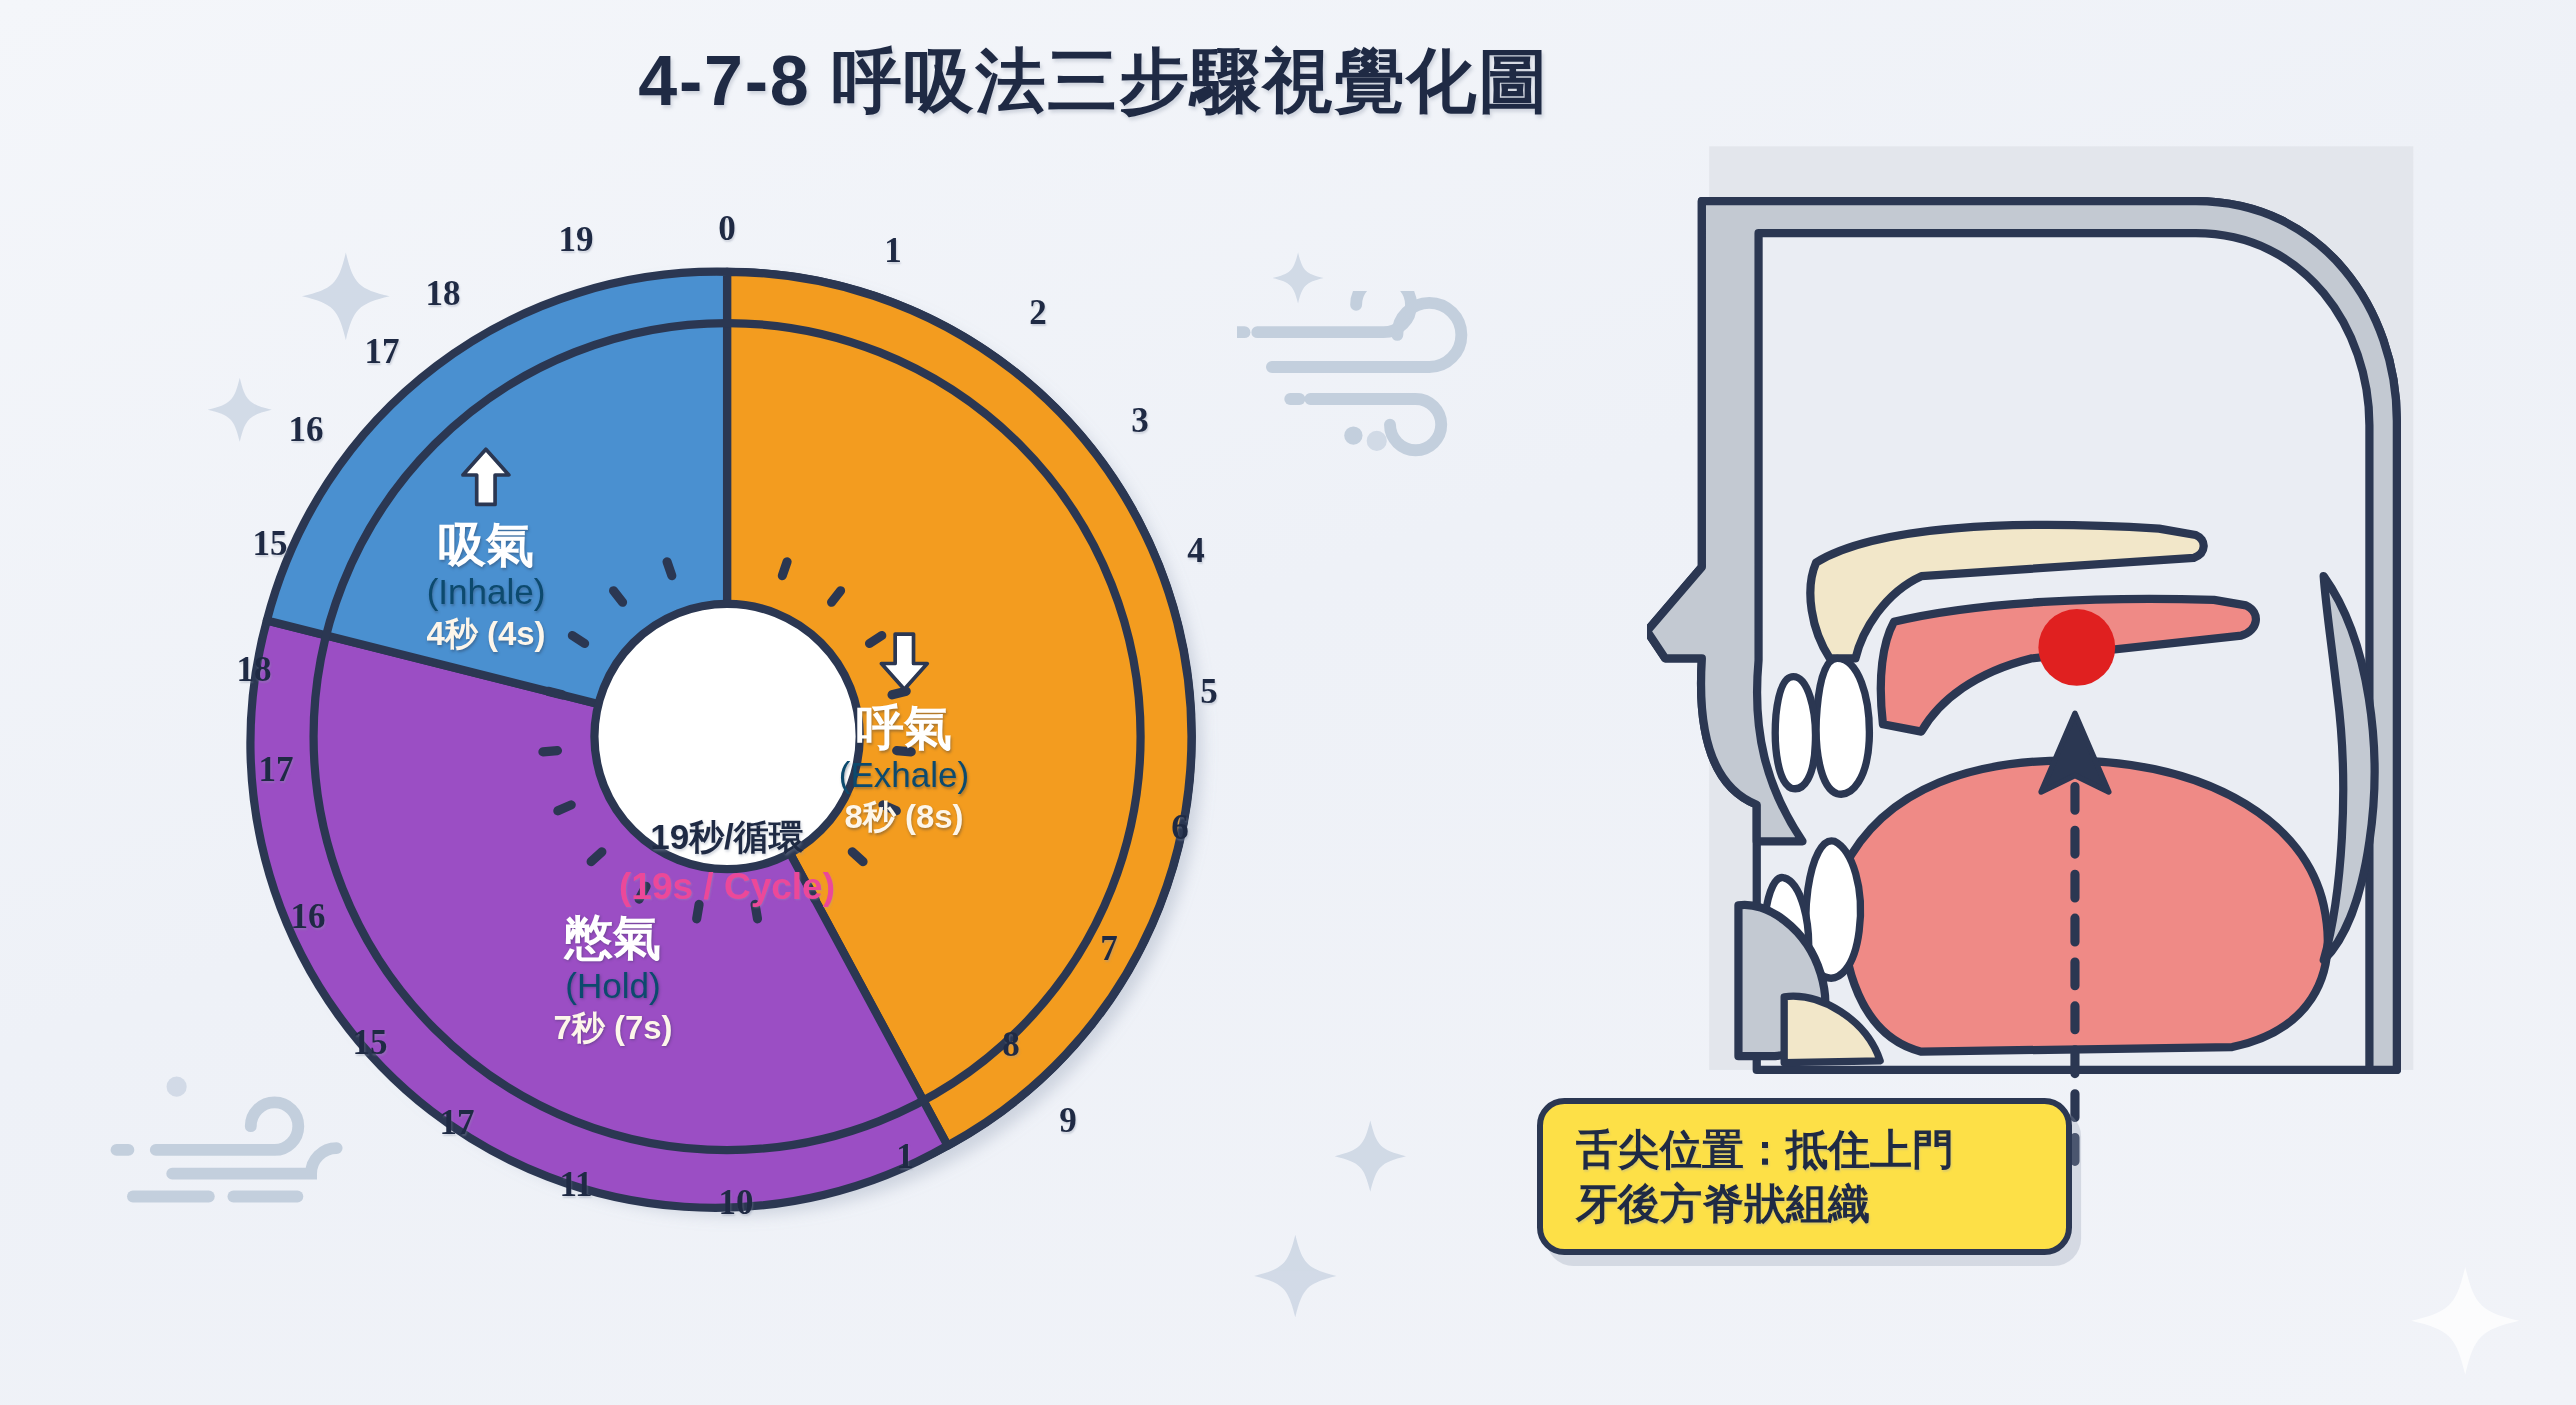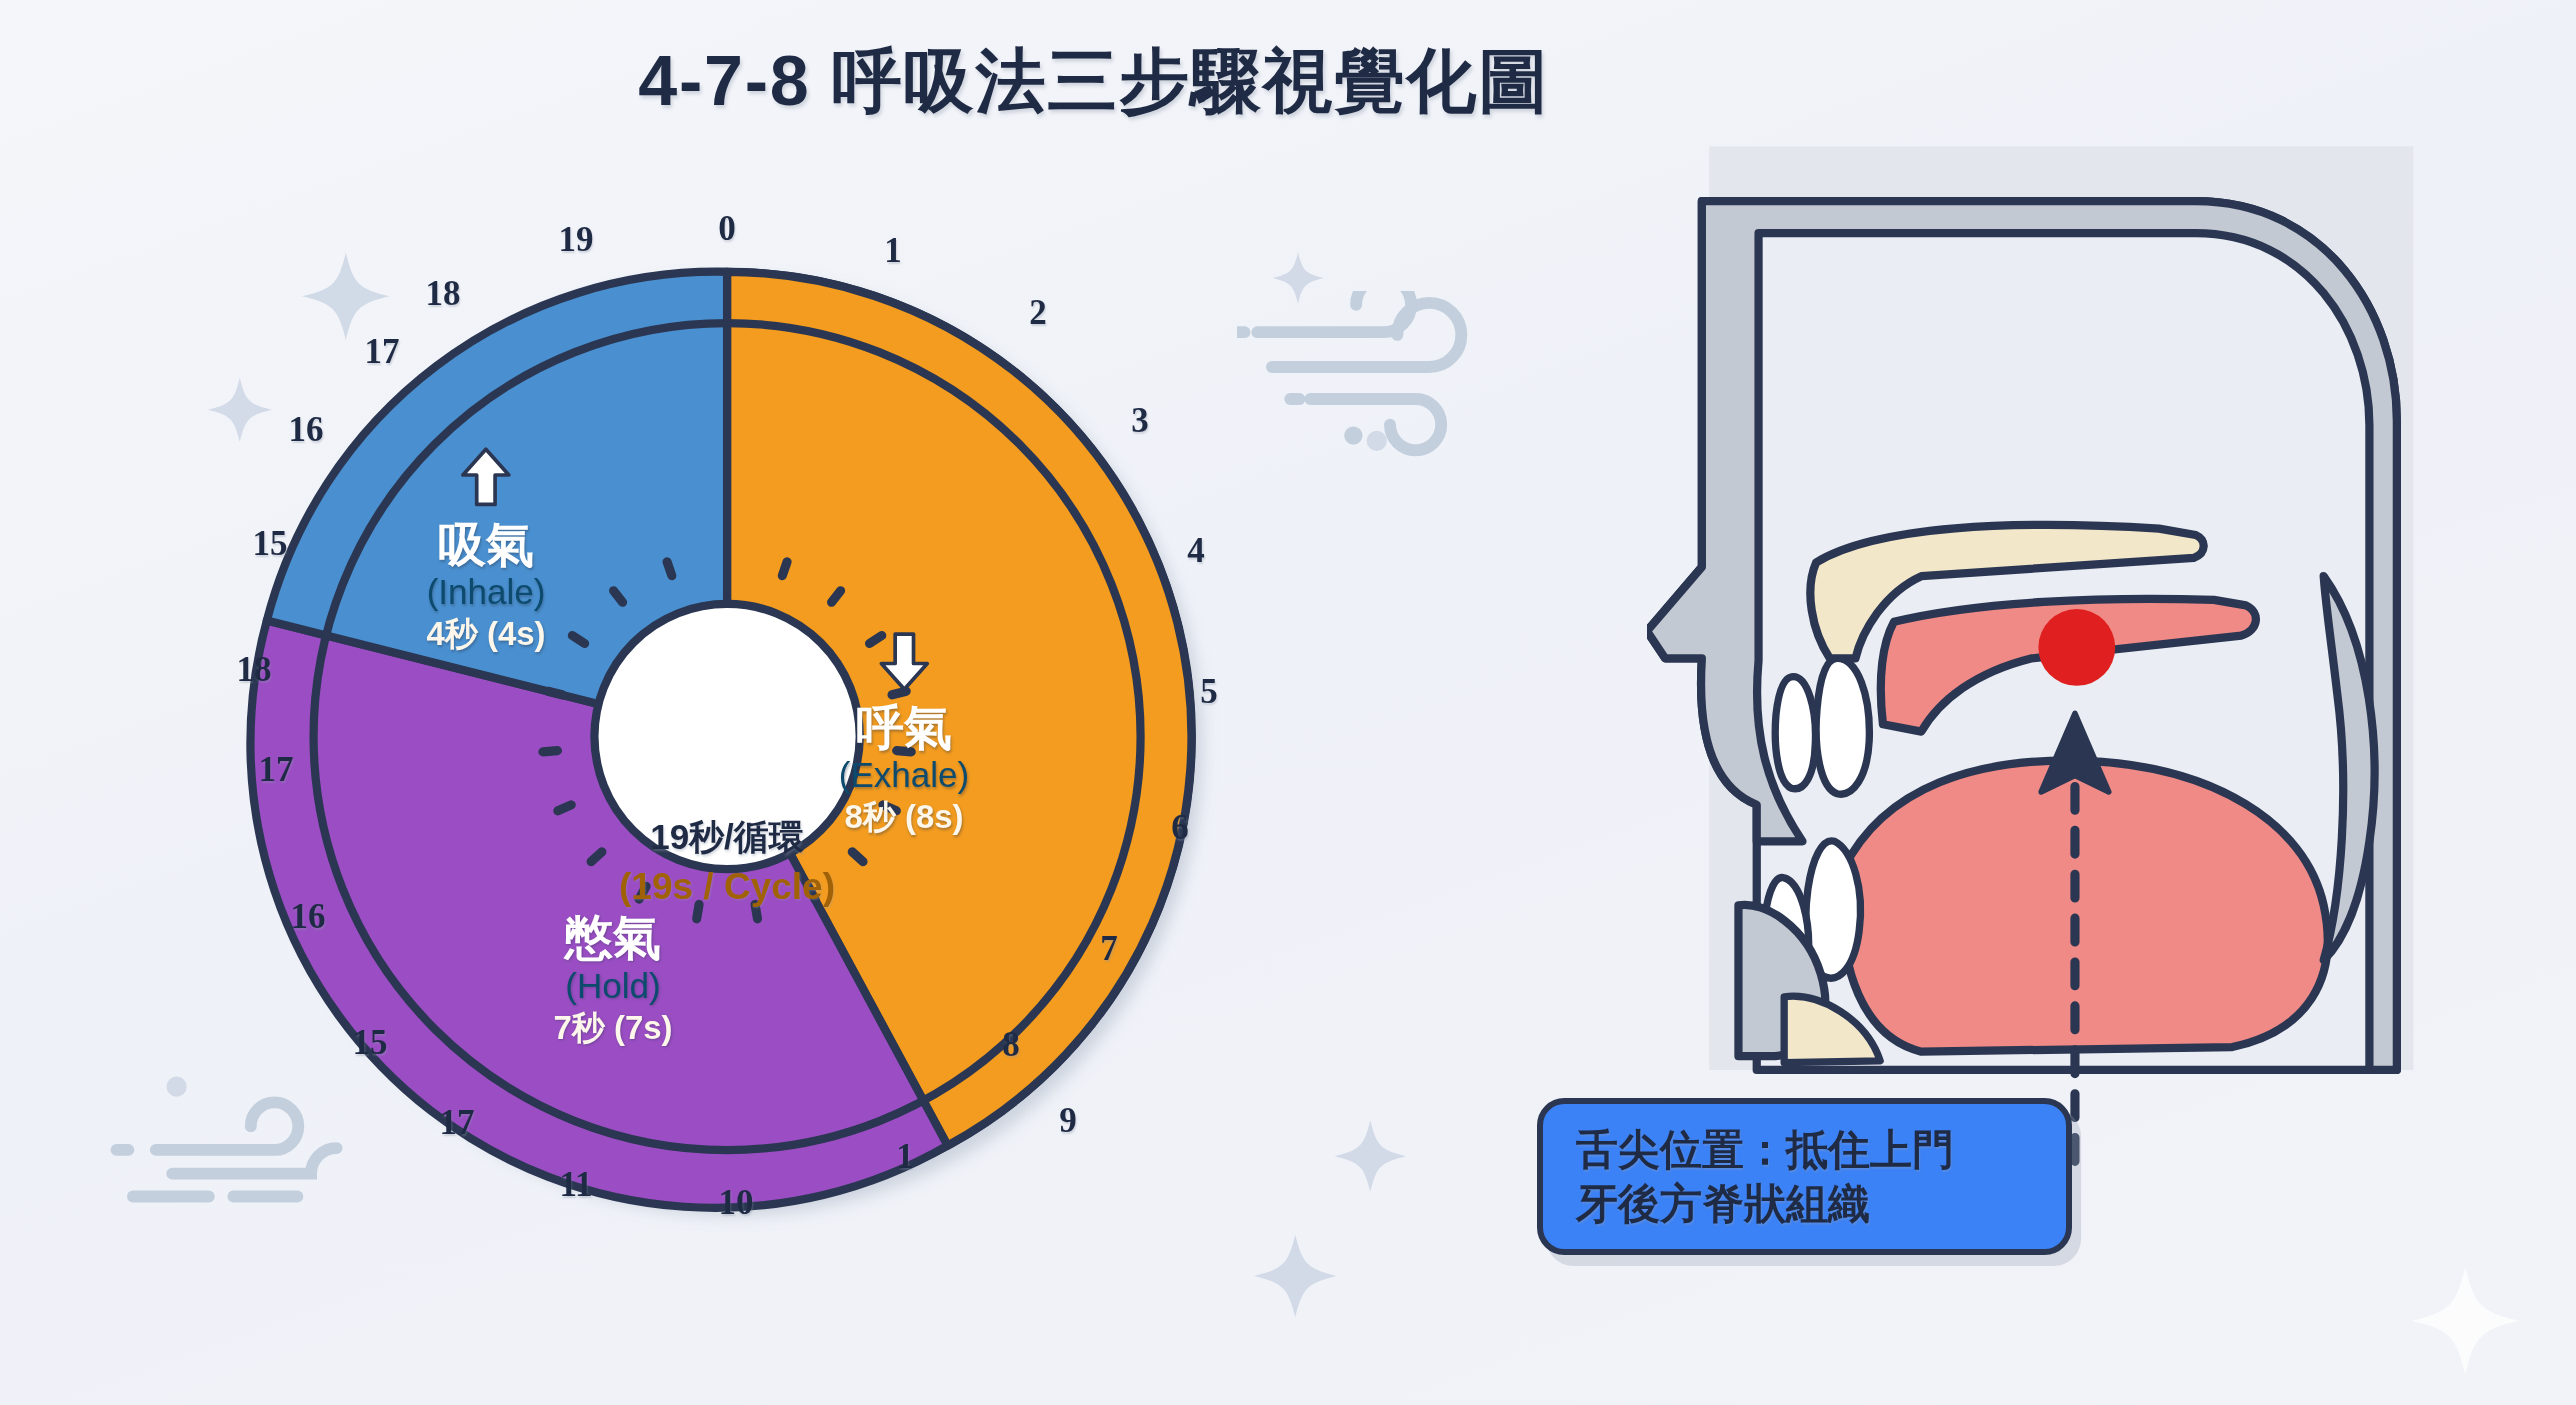--- a/index.html
+++ b/index.html
@@ -25,26 +25,26 @@
   .seg-label { position:absolute; transform:translate(-50%,-50%); text-align:center; white-space:nowrap;
                text-shadow:0.9px 1.8px 2.7px rgba(40,50,70,.38); }
   .seg-cn { font-size:48px; font-weight:bold; color:#ffffff; line-height:1.12; }
   .seg-en { font-size:35px; font-weight:normal; color:#0c4a6e; line-height:1.2; }
   .seg-sec{ font-size:33px; font-weight:bold; color:#fdf6ea; line-height:1.25; }
   .seg-arrow { display:block; margin:0 auto 5.5px auto; }
   #center-label { position:absolute; left:590px; top:736px; width:384px; text-align:center;
                   transform:translate(-50%,-50%); }
   #center-main { font-size:35px; font-weight:bold; color:#1f2a44; line-height:1.15;
                  text-shadow:0.9px 1.8px 2.7px rgba(140,150,170,.4); }
-  #center-sub  { font-size:37px; font-weight:bold; color:#a16207; line-height:1.3; margin-top:5.5px;
+  #center-sub  { font-size:37px; font-weight:bold; color:#ec4899; line-height:1.3; margin-top:5.5px;
                  text-shadow:0.9px 0.9px 1.8px rgba(150,160,180,.35); }
   #anatomy-wrap { position:absolute; left:1647px; top:146px; width:823px; height:1034px; }
   #callout {
     position:absolute; left:1537px; top:1098px; width:535px; height:157px;
-    background:#3b82f6; border:6.4px solid #2b3752; border-radius:27.4px;
+    background:#fde047; border:6.4px solid #2b3752; border-radius:27.4px;
     box-shadow:9.1px 11px 0 rgba(150,160,180,.30);
     display:flex; flex-direction:column; justify-content:center; padding:0 33px;
   }
   .callout-line { font-size:42px; font-weight:bold; color:#1f2a44; line-height:1.28;
                   text-shadow:0.9px 1.8px 1.8px rgba(150,160,180,.3); white-space:nowrap; }
   .deco { position:absolute; pointer-events:none; }
 </style>
 </head>
 <body>
 

